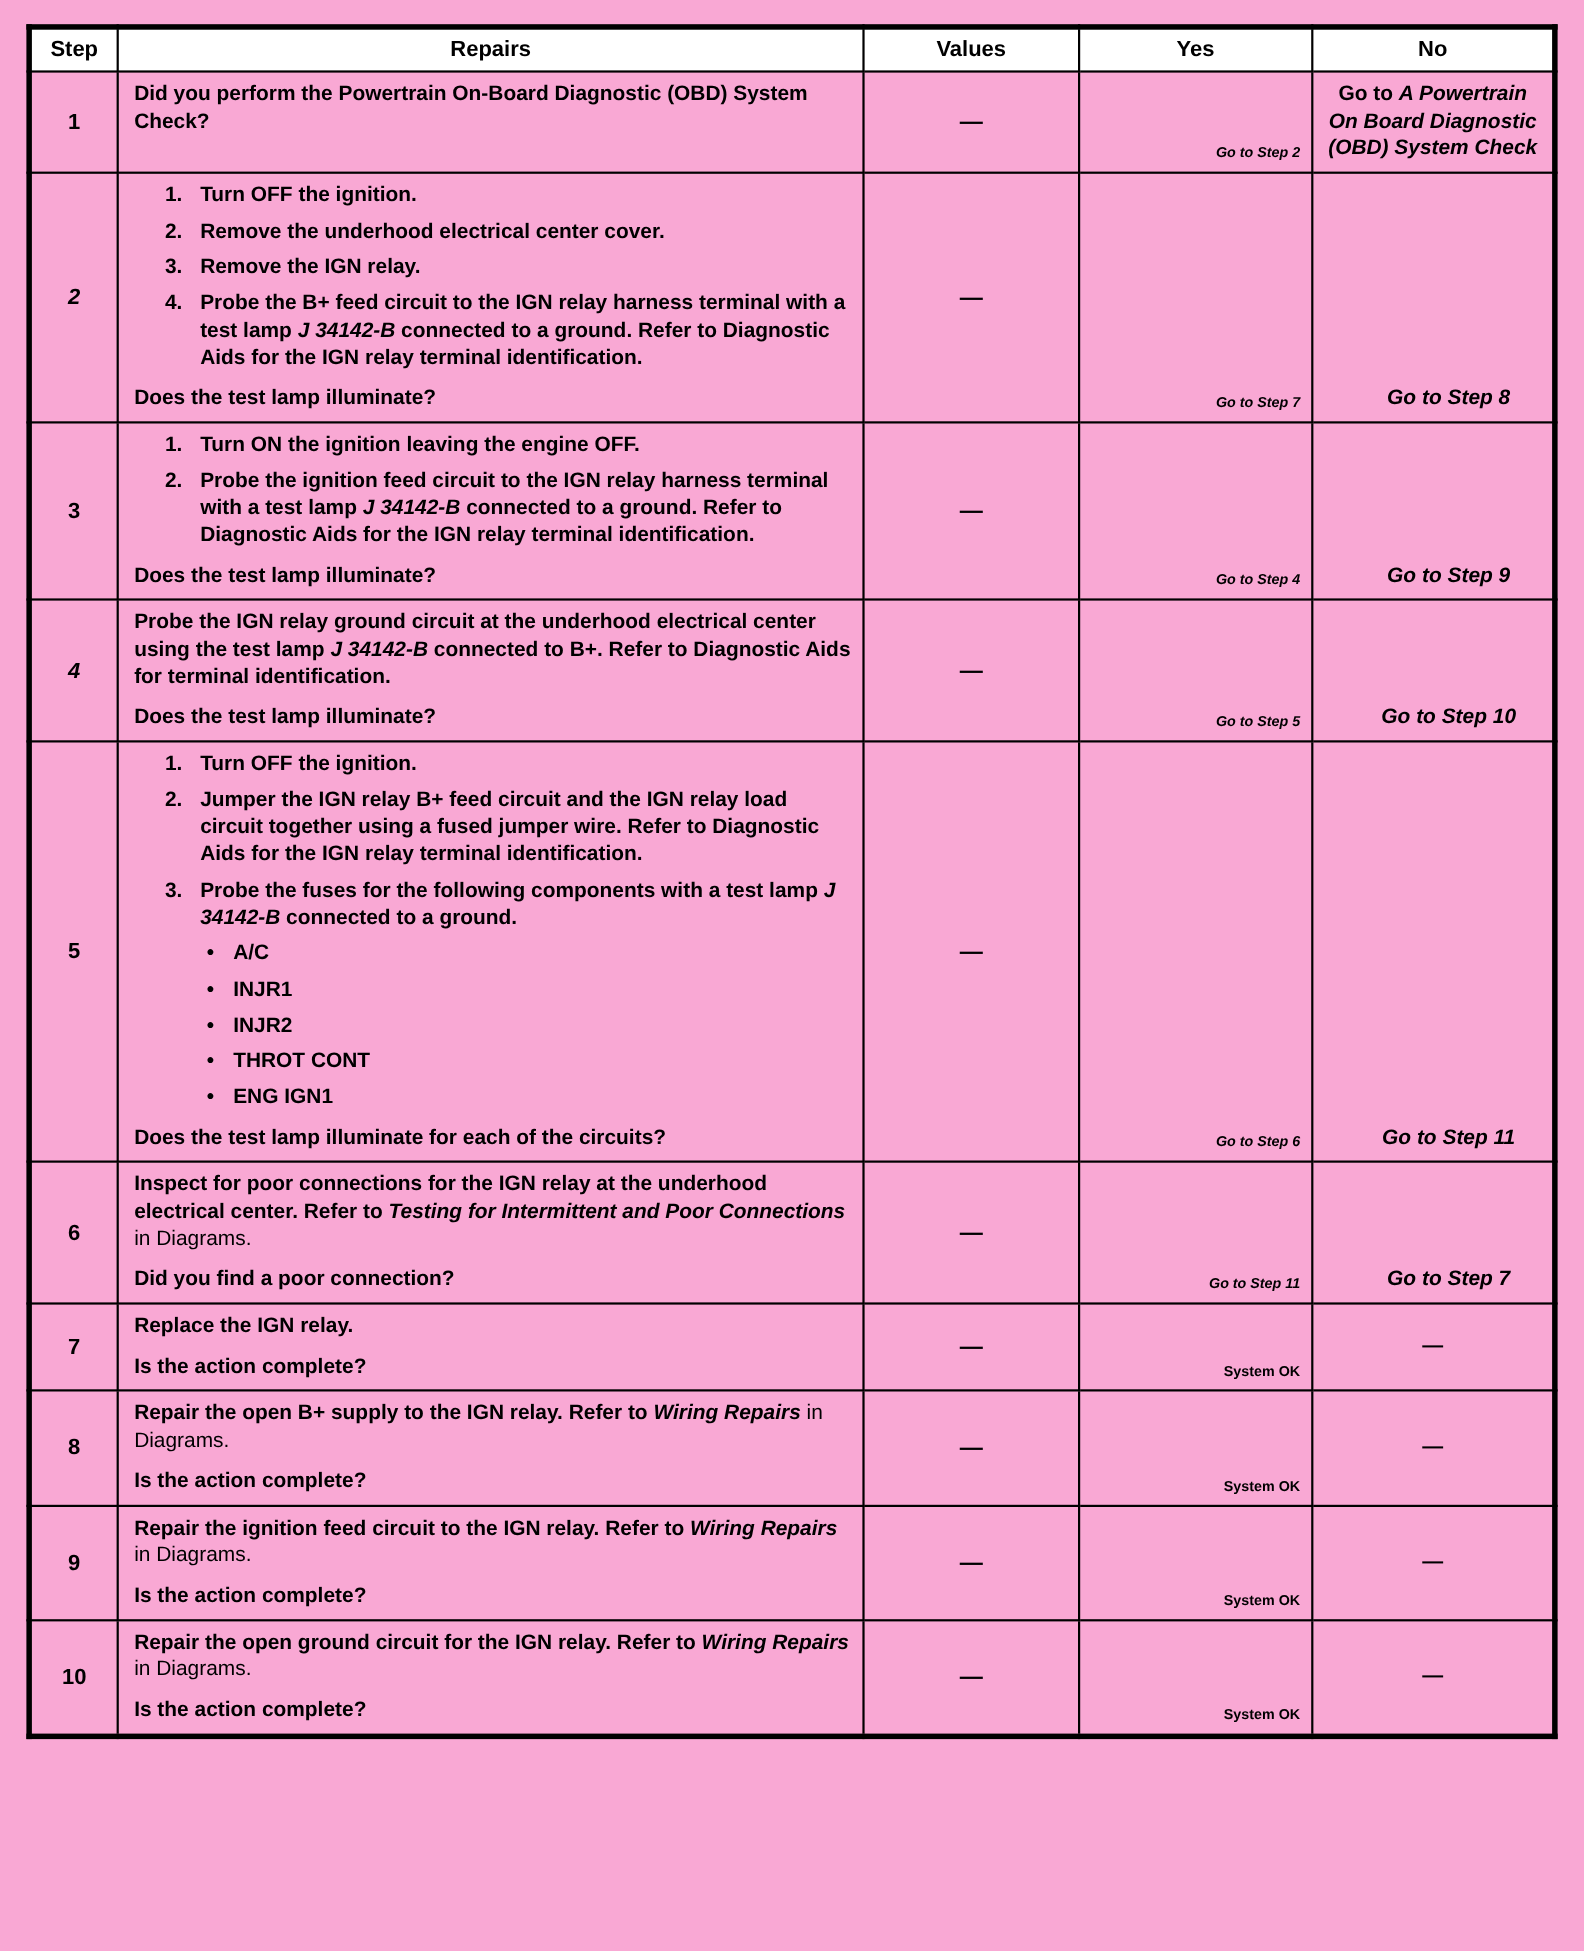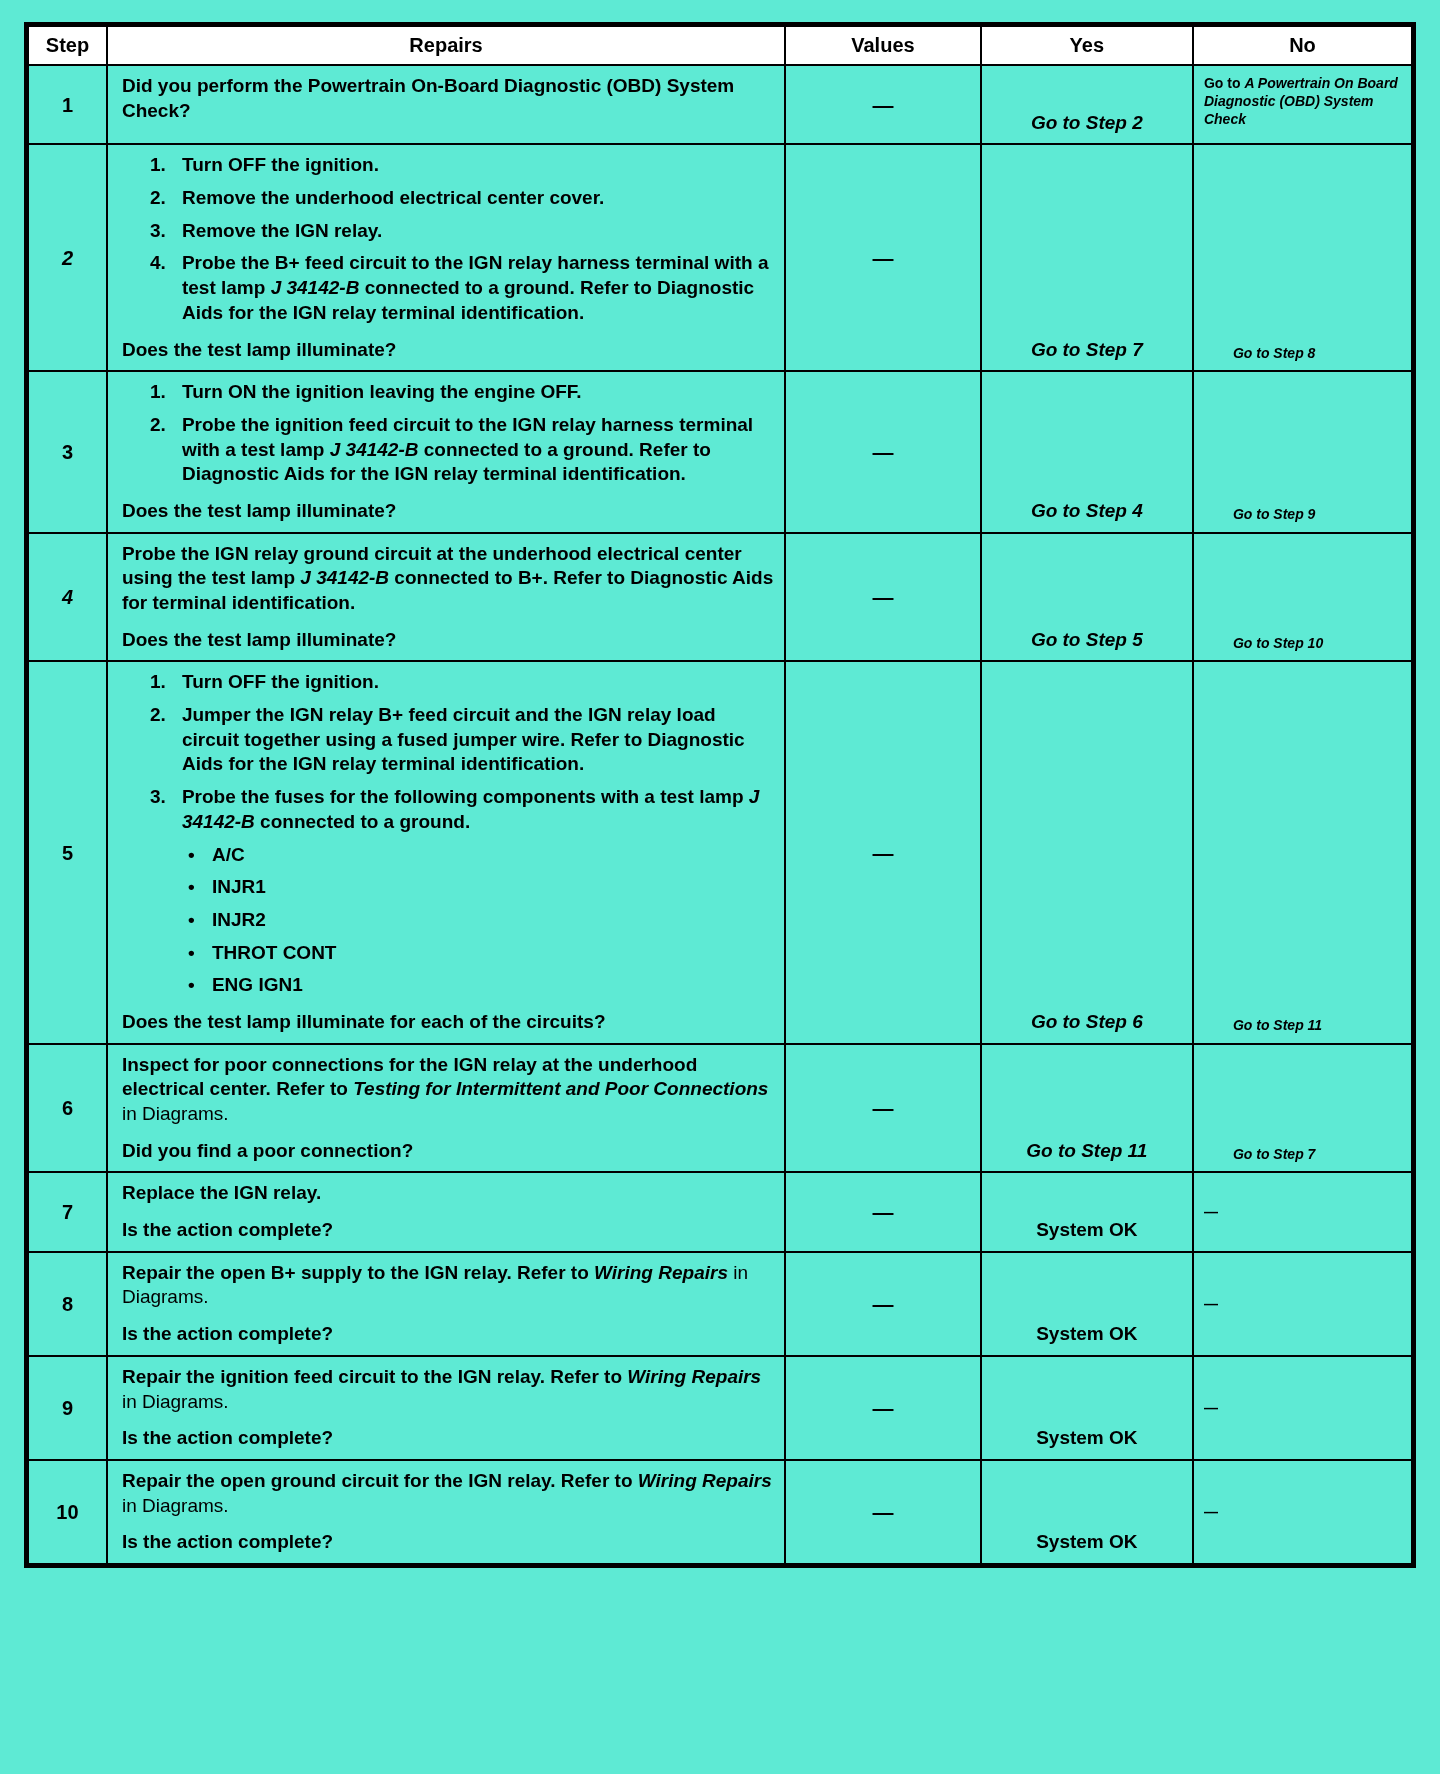--- a/index.html
+++ b/index.html
@@ -1,27 +1,27 @@
 <!DOCTYPE html>
 <html><head>
 <meta charset="utf-8">
 <style>
   html,body{margin:0;padding:0;background:#ffffff;}
   body{font-family:"Liberation Sans",sans-serif;color:#000;width:1440px;}
-  .page{box-sizing:border-box;width:1440px;min-height:1774px;padding:22px 24px;background:#5eead4;}
+  .page{box-sizing:border-box;width:1440px;min-height:1774px;padding:22px 24px;background:#f9a8d4;}
   table.diag{border-collapse:collapse;width:100%;table-layout:fixed;border:5px solid #000;}
   th,td{border:2px solid #000;box-sizing:border-box;}
   th{font-weight:700;font-size:20px;padding:7px 4px;text-align:center;background:#fff;}
   td{font-size:19px;font-weight:700;line-height:1.3;padding:8px 10px;vertical-align:top;word-wrap:break-word;}
   .step-cell{text-align:center;vertical-align:middle;font-size:20px;}
   .step-cell.it{font-style:italic;}
   .action-cell{padding-left:14px;}
   .values-cell{text-align:center;vertical-align:middle;font-size:21px;}
-  .yes-cell{text-align:center;vertical-align:bottom;font-size:19px;}
-  .no-cell{text-align:left;font-size:14px;}
+  .yes-cell{text-align:right;vertical-align:bottom;font-size:13px;}
+  .no-cell{text-align:center;font-size:19px;}
   .no-cell.top{vertical-align:top;}
   .no-cell.middle{vertical-align:middle;}
   .no-cell.bottom{vertical-align:bottom;padding-left:39px;}
   .block{margin-bottom:8px;}
   .block:last-child{margin-bottom:12px;}
   .block.num{display:flex;margin-left:28px;}
   .block.num .marker{flex:0 0 32px;}
   .block.bullet{display:flex;margin-left:66px;}
   .block.bullet .marker{flex:0 0 24px;}
   .btxt{flex:1 1 auto;}

